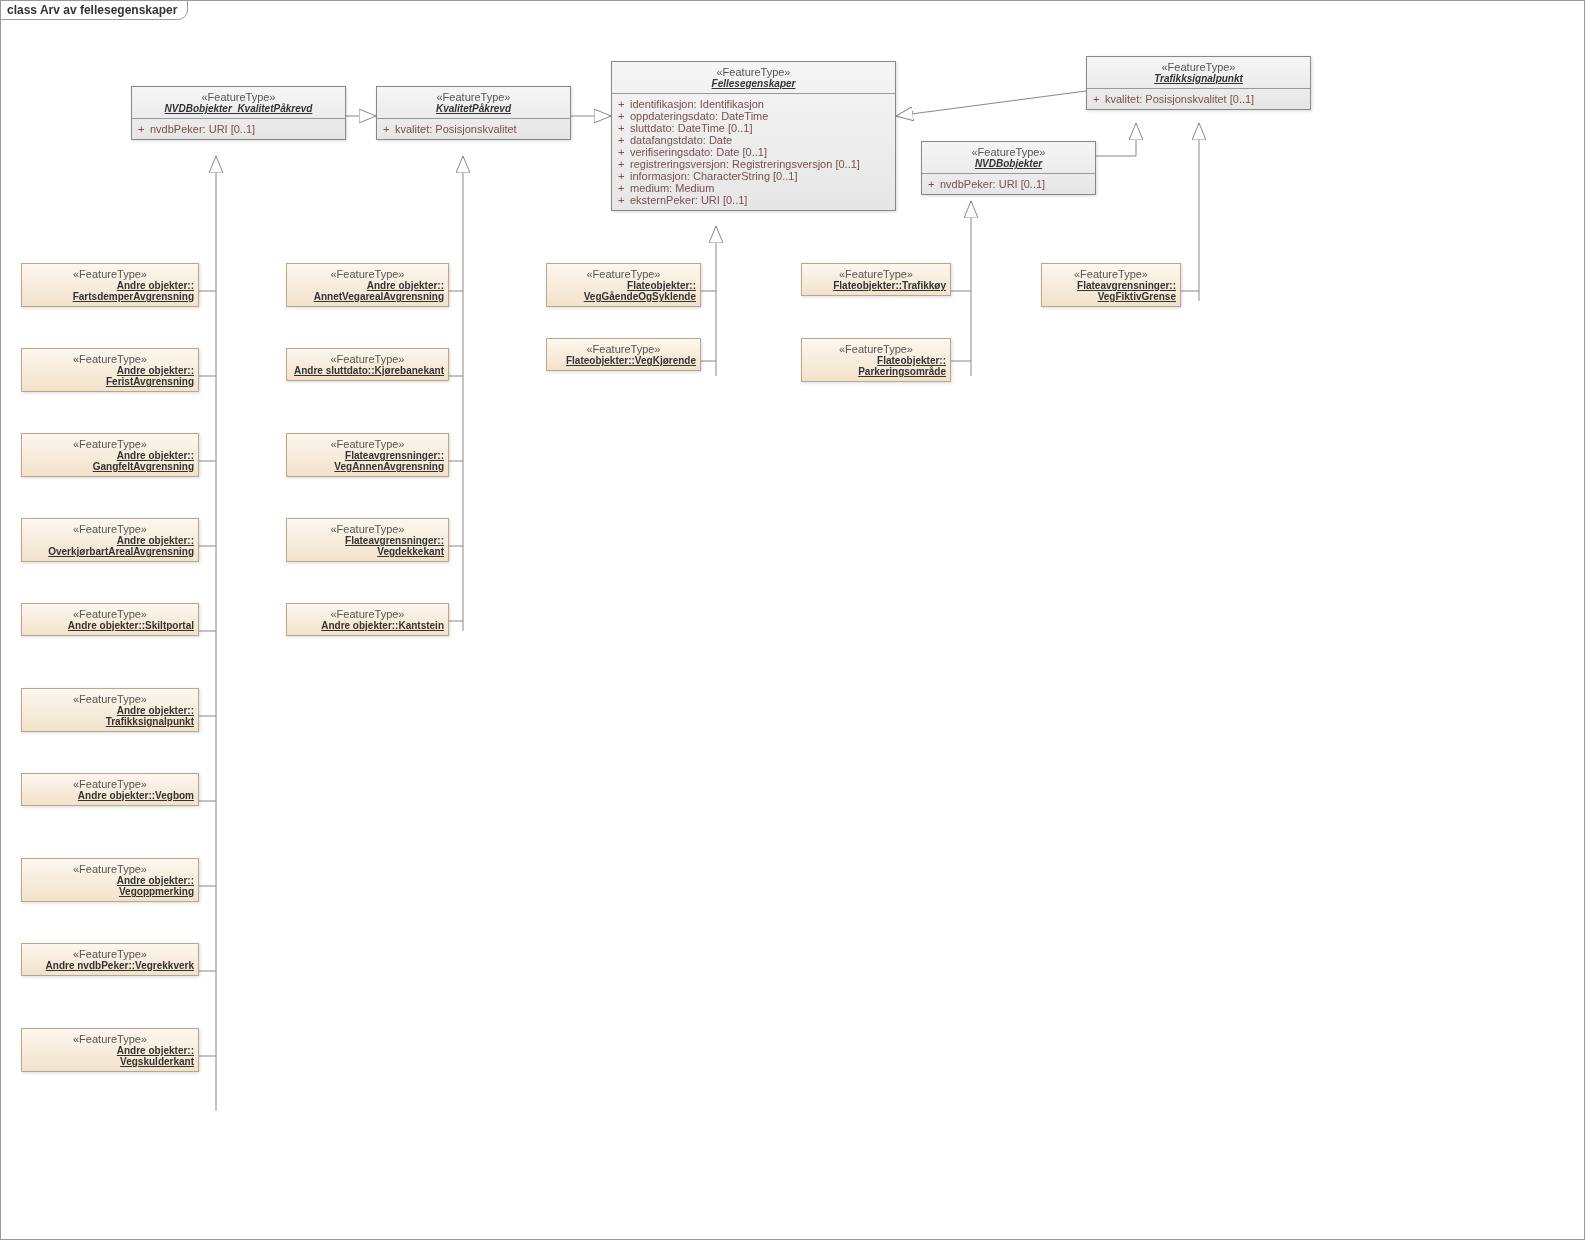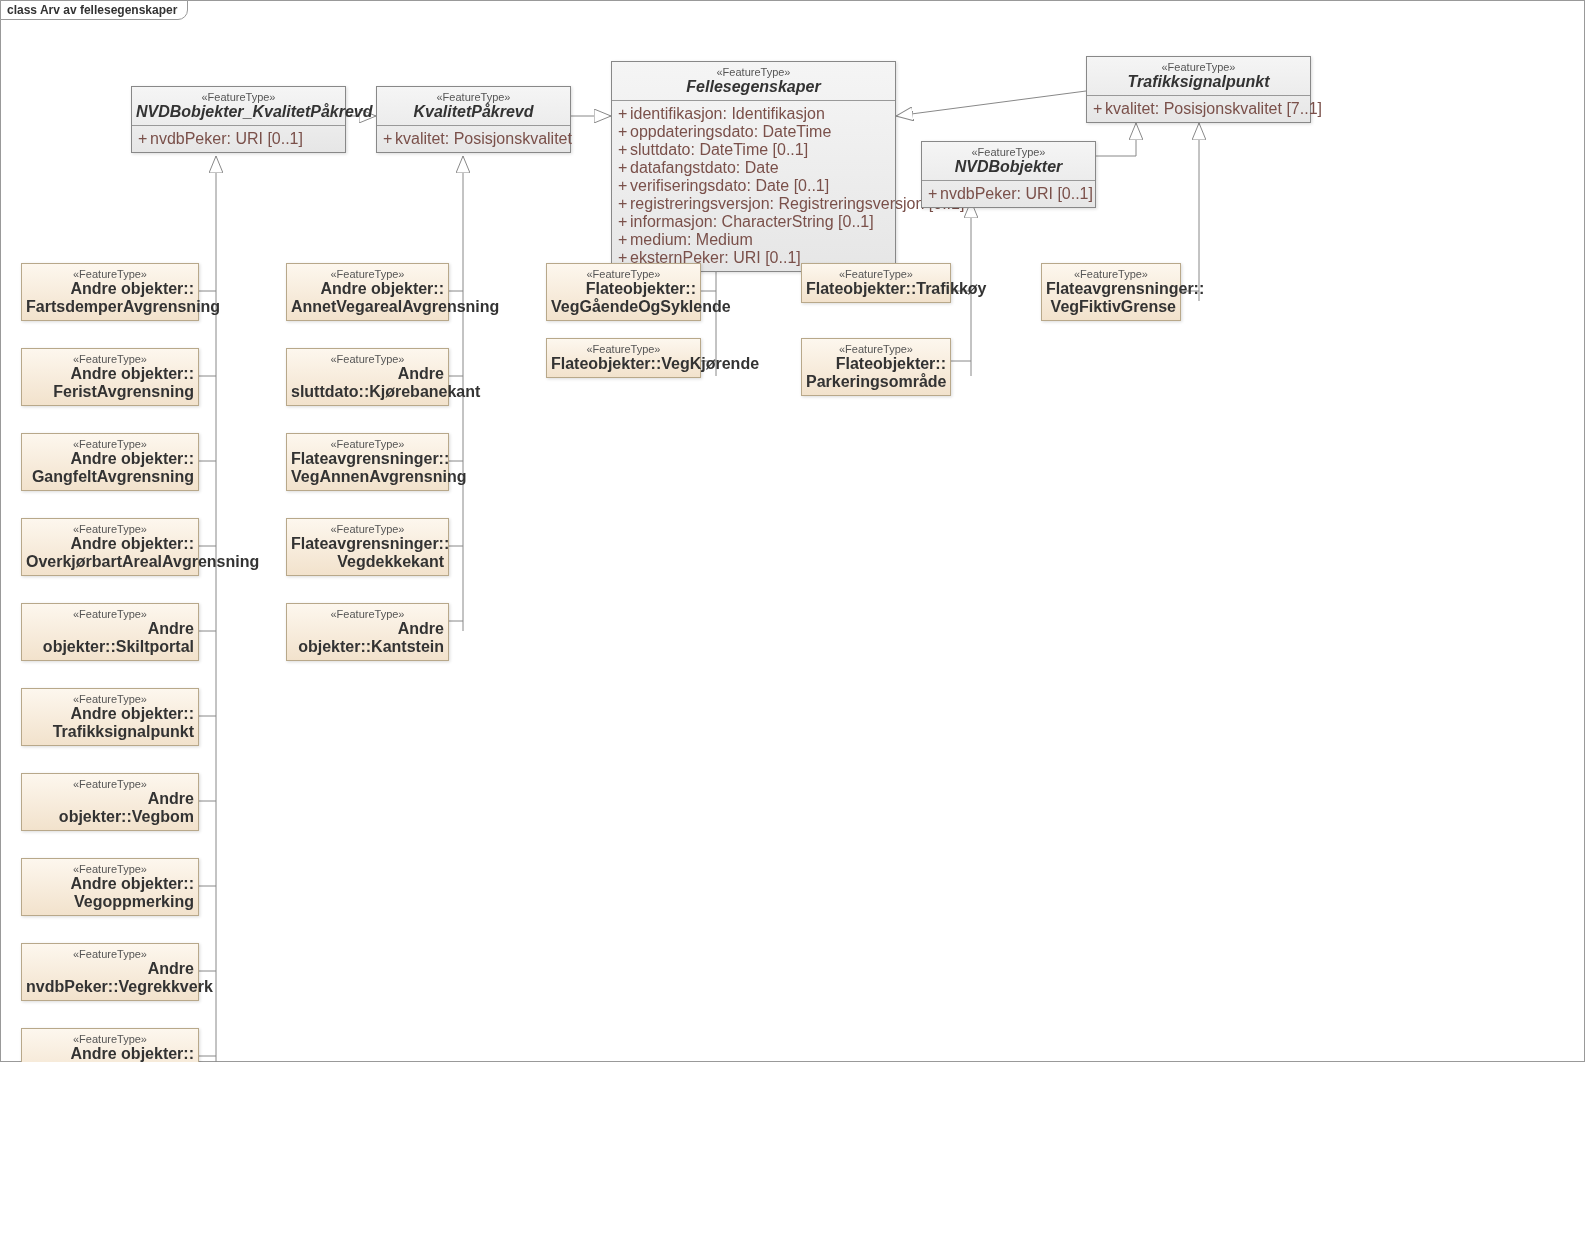--- a/index.html
+++ b/index.html
@@ -6,21 +6,21 @@
     margin: 0;
     padding: 0;
     font-family: "Segoe UI", Arial, sans-serif;
     font-size: 12px;
     background: #fff;
     color: #333;
   }
   .diagram-frame {
     position: relative;
     width: 1585px;
-    height: 1062px;
+    height: 1240px;
     border: 1px solid #999;
     box-sizing: border-box;
     margin: 0;
   }
   .frame-tab {
     position: absolute;
     top: -1px;
     left: -1px;
     padding: 2px 10px 2px 6px;
     border: 1px solid #999;
@@ -58,31 +58,32 @@
   .box-header.no-border {
     border-bottom: none;
   }
   .stereo {
     font-size: 11px;
     color: #555;
   }
   .classname {
     font-weight: bold;
     font-style: italic;
-    font-size: 16px;
+    font-size: 10px;
     color: #333;
+    text-decoration: underline;
   }
   .classname.normal {
     font-style: normal;
     font-weight: bold;
     text-align: right;
   }
   .attrs {
     padding: 4px 6px;
-    font-size: 16px;
+    font-size: 11px;
     color: #7a504a;
     text-align: left;
   }
   .attrs div {
     white-space: nowrap;
   }
   .plus {
     display: inline-block;
     width: 12px;
     color: #7a504a;
@@ -187,21 +188,21 @@
         <div><span class="plus">+</span>eksternPeker: URI [0..1]</div>
       </div>
   </div>
 
   <div class="box" style="left:1085px; top:55px; width:225px;">
     <div class="box-header">
       <div class="stereo">«FeatureType»</div>
       <div class="classname">Trafikksignalpunkt</div>
     </div>
     <div class="attrs">
-        <div><span class="plus">+</span><span>kvalitet: Posisjonskvalitet [7..1]</span></div>
+        <div><span class="plus">+</span><span>kvalitet: Posisjonskvalitet [0..1]</span></div>
       </div>
   </div>
 
   <div class="box" style="left:920px; top:140px; width:175px;">
     <div class="box-header">
       <div class="stereo">«FeatureType»</div>
       <div class="classname">NVDBobjekter</div>
     </div>
     <div class="attrs">
         <div><span class="plus">+</span><span>nvdbPeker: URI [0..1]</span></div>

